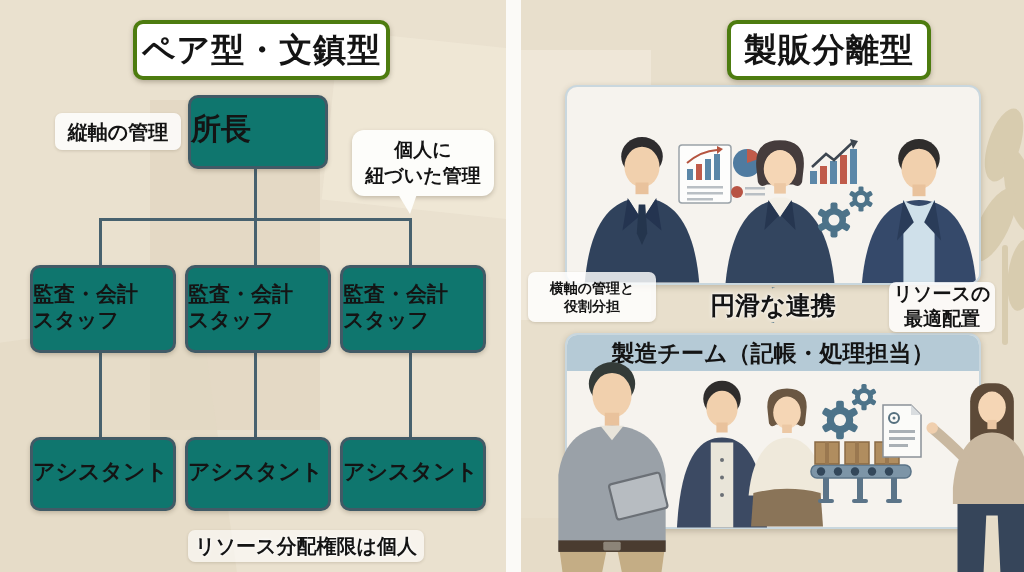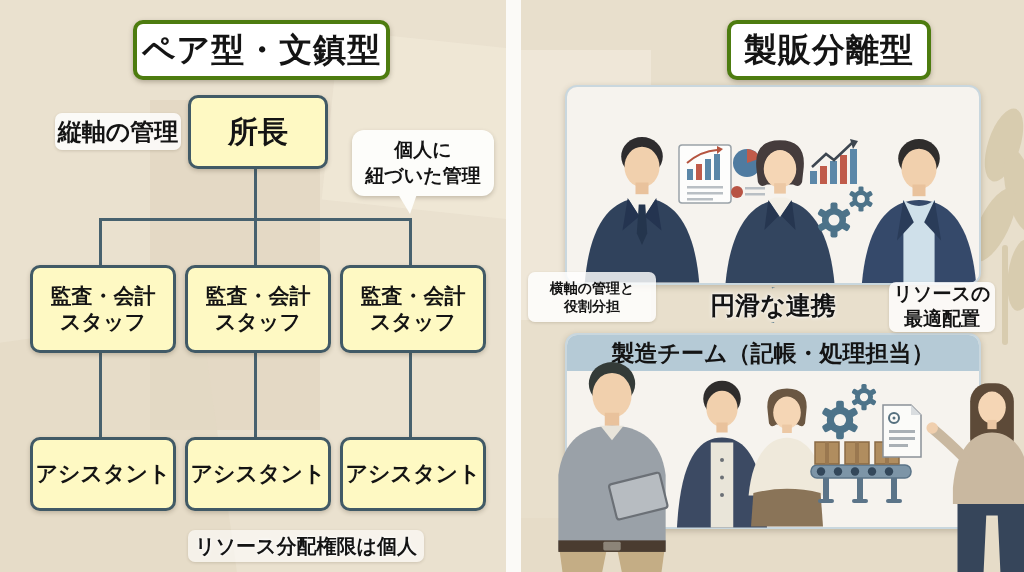--- a/index.html
+++ b/index.html
@@ -11,23 +11,23 @@
   .half.left{left:0;width:506px;background:#eae1cf;}
   .half.right{left:521px;width:503px;background:#e8dfcc;}
   .divider{position:absolute;top:0;left:506px;width:15px;height:572px;background:#fbfaf7;z-index:5;}
   .bgshape{position:absolute;z-index:0;}
   
   .titlebox{background:#fff;border:4px solid #4d7c0f;border-radius:10px;
     display:flex;align-items:center;justify-content:center;
     font-size:33px;font-weight:900;letter-spacing:1px;z-index:4;
     box-shadow:0 2px 5px rgba(70,60,40,.35);}
   
-  .orgbox{background:#fef9c3;border:3px solid #415a66;border-radius:10px;
-    display:flex;flex-direction:column;align-items:center;justify-content:center;
-    font-weight:800;z-index:3;box-shadow:0 2px 4px rgba(70,60,40,.25);line-height:1.25;}
+  .orgbox{background:#0f766e;border:3px solid #415a66;border-radius:10px;
+    display:flex;flex-direction:column;justify-content:center;
+    font-weight:800;z-index:3;box-shadow:0 2px 4px rgba(70,60,40,.25);line-height:1.25;font-family:Liberation Mono, monospace;}
   .cline{position:absolute;background:#47616e;z-index:1;}
   .pill{background:rgba(255,255,255,.82);border-radius:7px;
     display:flex;flex-direction:column;align-items:center;justify-content:center;
     font-weight:800;z-index:4;line-height:1.3;box-shadow:0 1px 3px rgba(70,60,40,.18);}
   .bubble{background:#fdfdfa;border-radius:12px;display:flex;flex-direction:column;
     align-items:center;justify-content:center;font-weight:800;line-height:1.35;z-index:4;
     box-shadow:0 2px 4px rgba(70,60,40,.25);text-align:center;}
   .bubble-tail{width:0;height:0;border-left:12px solid transparent;border-right:7px solid transparent;
     border-top:20px solid #fdfdfa;z-index:4;}
   
@@ -64,21 +64,21 @@
     <div class="cline" style="left:254px;top:218px;width:3px;height:48px;"></div>
     <div class="cline" style="left:409px;top:218px;width:3px;height:48px;"></div>
     <div class="cline" style="left:99px;top:347px;width:3px;height:90px;"></div>
     <div class="cline" style="left:254px;top:347px;width:3px;height:90px;"></div>
     <div class="cline" style="left:409px;top:347px;width:3px;height:90px;"></div>
 
     <div class="abs orgbox" style="left:188px;top:95px;width:134px;height:68px;font-size:30px;font-weight:900;">
       <span>所長</span>
     </div>
 
-    <div class="abs pill" style="left:55px;top:113px;width:126px;height:37px;font-size:24px;">
+    <div class="abs pill" style="left:55px;top:113px;width:126px;height:37px;font-size:20px;">
       <span>縦軸の管理</span>
     </div>
 
     <div class="abs bubble" style="left:352px;top:130px;width:142px;height:66px;font-size:19px;">
       <span>個人に</span>
       <span>紐づいた管理</span>
     </div>
     <div class="abs bubble-tail" style="left:398px;top:194px;"></div>
 
     <div class="abs orgbox" style="left:30px;top:265px;width:140px;height:82px;font-size:21px;">

